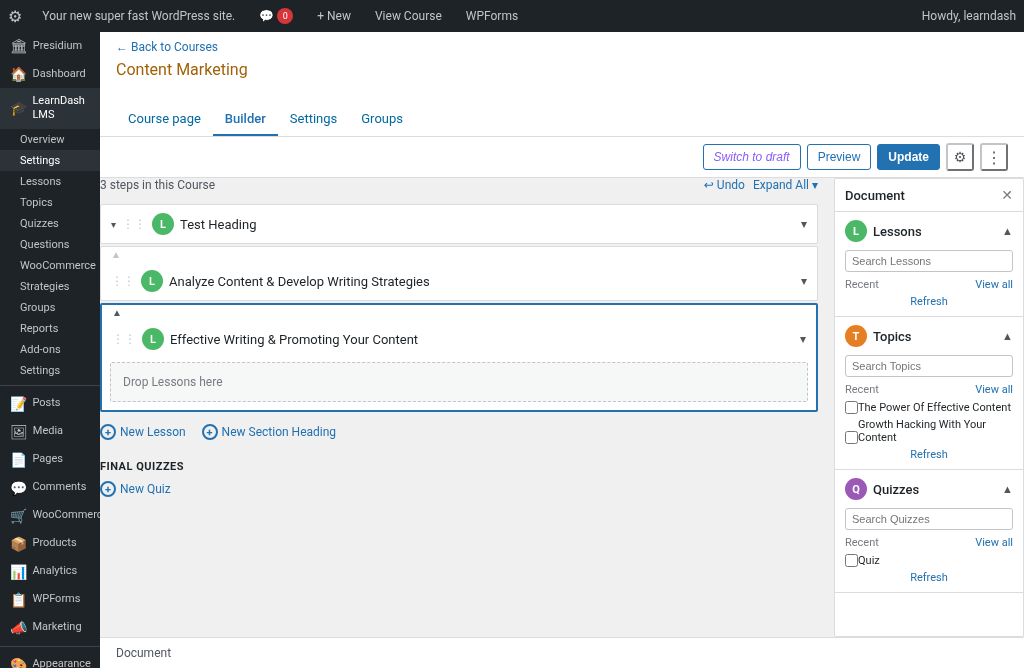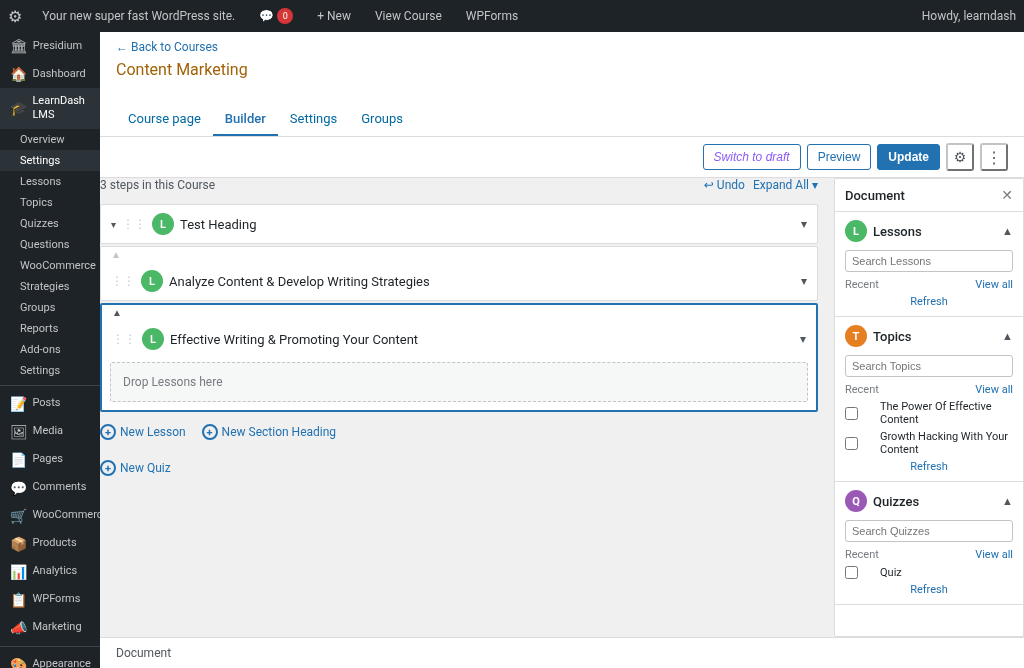--- a/index.html
+++ b/index.html
@@ -192,21 +192,21 @@
       border-radius: 3px;
       font-size: 11px;
       margin-bottom: 6px;
       outline: none;
       color: #1d2327;
     }
     .doc-recent-row { display: flex; justify-content: space-between; align-items: center; margin-bottom: 4px; }
     .doc-recent-label { color: #787c82; font-size: 11px; }
     .doc-view-all { color: #2271b1; font-size: 11px; cursor: pointer; text-decoration: none; }
     .doc-refresh { color: #2271b1; font-size: 11px; cursor: pointer; text-align: center; display: block; margin-top: 4px; }
-    .doc-checkbox-item { display: flex; align-items: center; gap: 22px; margin-bottom: 4px; font-size: 11px; color: #1d2327; }
+    .doc-checkbox-item { display: flex; align-items: flex-end; gap: 0; margin-bottom: 4px; font-size: 11px; color: #1d2327; }
     .doc-checkbox-item input[type=checkbox] { margin-top: 1px; cursor: pointer; flex-shrink: 0; }
 
     .bottom-label { padding: 8px 16px; background: #fff; border-top: 1px solid #dcdcde; font-size: 12px; color: #50575e; flex-shrink: 0; }
 
     
     ::-webkit-scrollbar { width: 6px; height: 6px; }
     ::-webkit-scrollbar-track { background: #f0f0f1; }
     ::-webkit-scrollbar-thumb { background: #c3c4c7; border-radius: 3px; }
   </style>
 </head>
@@ -384,20 +384,21 @@
             <a class="add-action">
               <div class="add-circle">+</div>
               <span>New Lesson</span>
             </a>
             <a class="add-action">
               <div class="add-circle">+</div>
               <span>New Section Heading</span>
             </a>
           </div>
 
+          <div class="section-label">FINAL QUIZZES</div>
           <div class="add-actions">
             <a class="add-action">
               <div class="add-circle">+</div>
               <span>New Quiz</span>
             </a>
           </div>
         </div>
 
         <div class="document-panel">
           <div class="doc-panel-header">

